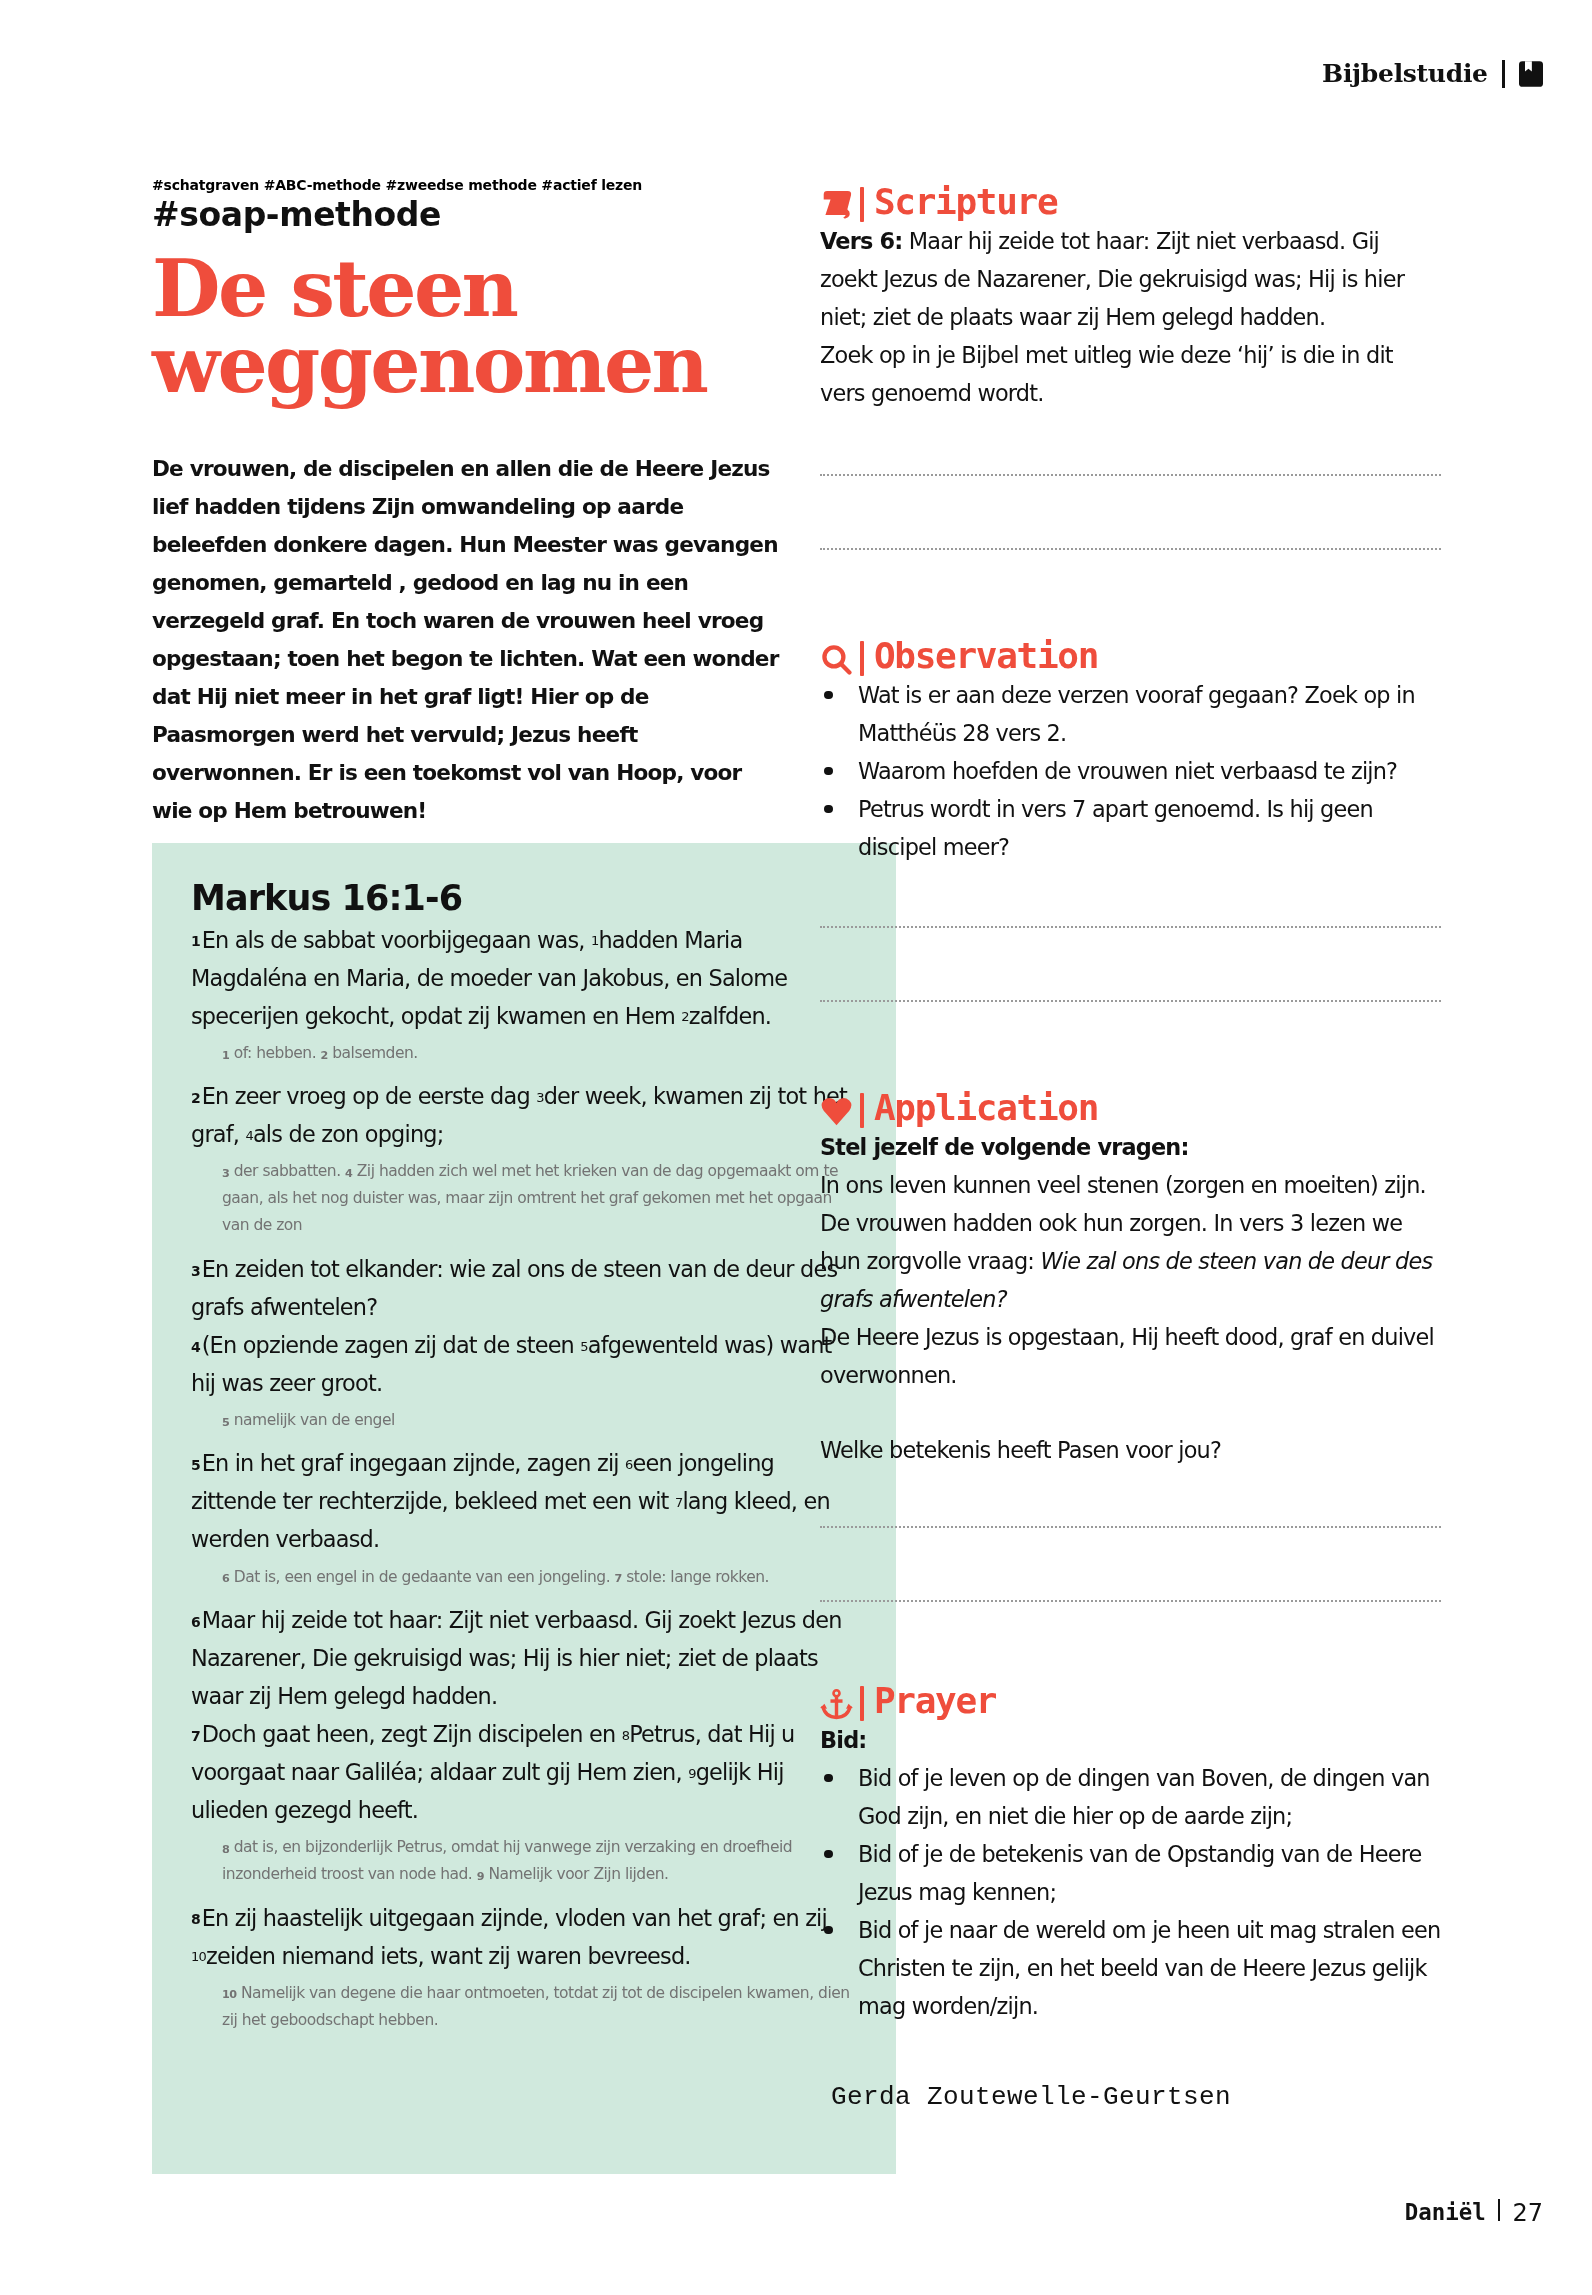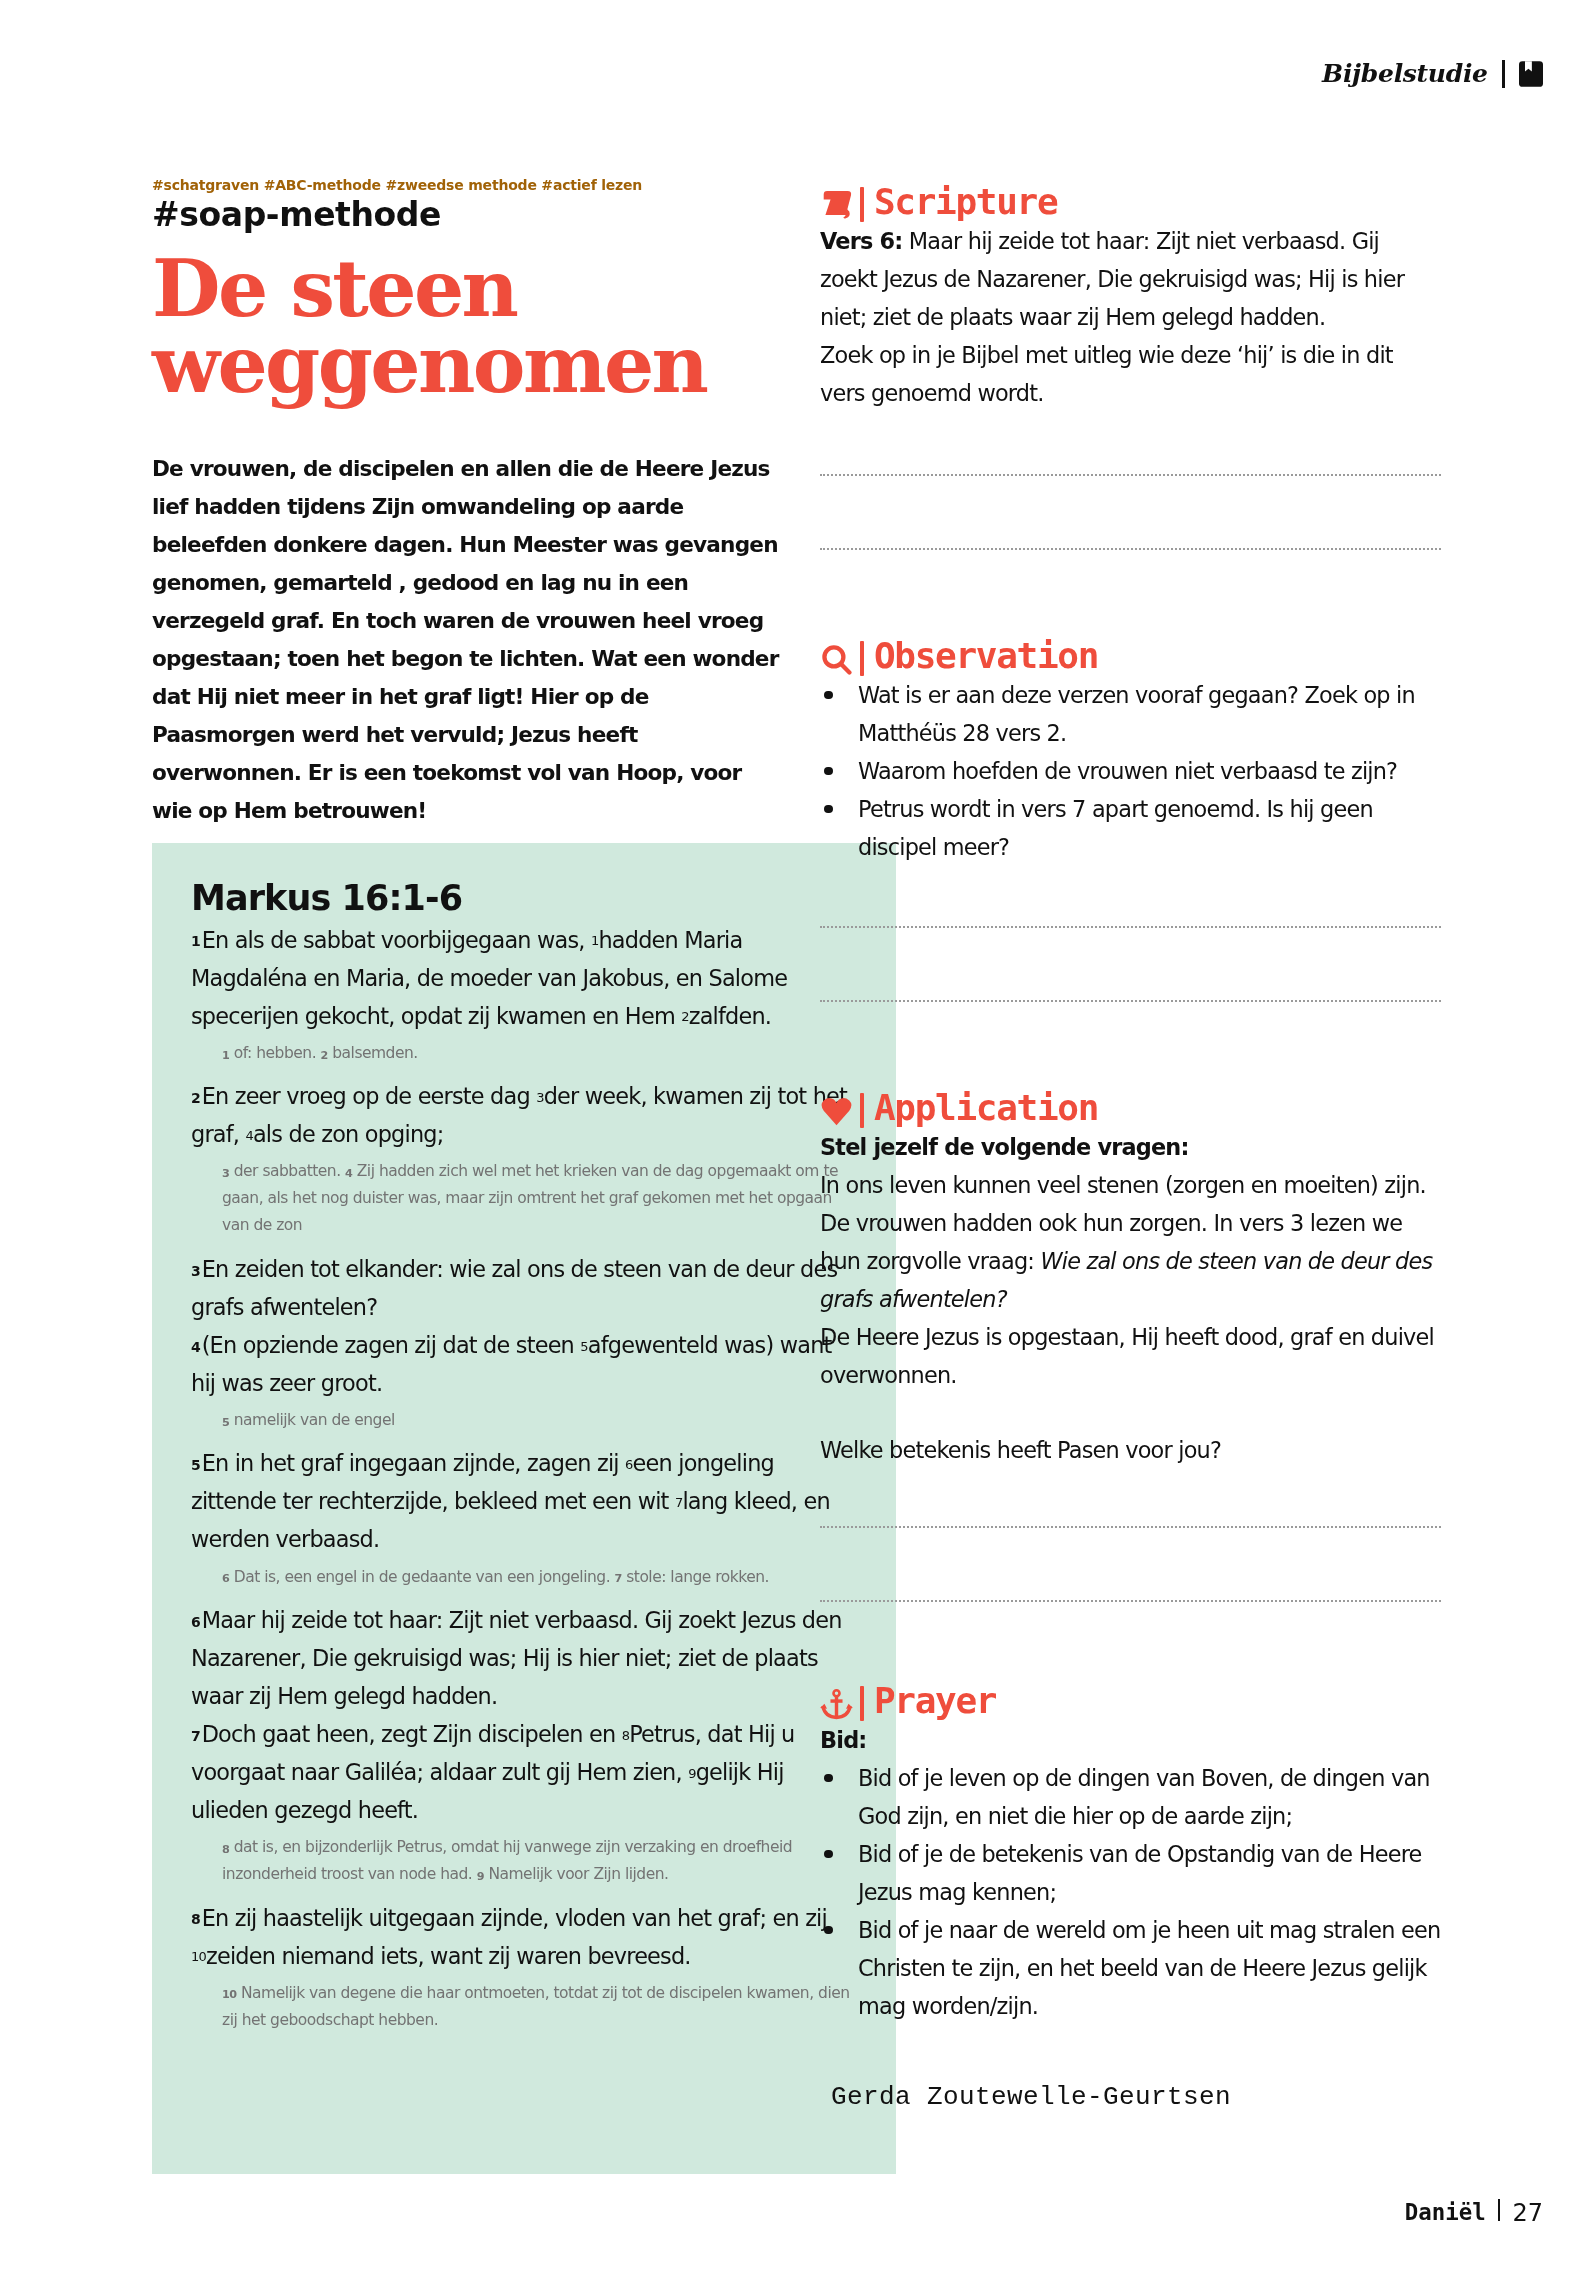--- a/index.html
+++ b/index.html
@@ -1,27 +1,27 @@
 <!DOCTYPE html>
 <html style="font-size:14px"><head>
 <meta charset="utf-8">
 <style>
   * { box-sizing: border-box; margin: 0; padding: 0; }
   html, body { width: 1592px; height: 2295px; background: #ffffff; overflow: hidden; }
   body { position: relative; font-family: "Liberation Sans", sans-serif; color: #111; }
 
   
   .page-header { position: absolute; top: 59px; right: 49px; display: flex; align-items: center; gap: 10.4px; }
-  .page-header .section { font-family: "DejaVu Serif", serif; font-weight: bold; font-size: 25px; color: #111; letter-spacing: -0.3px; font-style: italic; }
+  .page-header .section { font-family: "DejaVu Serif", serif; font-weight: bold; font-size: 25px; color: #111; letter-spacing: -0.3px; }
   .page-header .sep { width: 3.5px; height: 28px; background: #111; margin: 0 3.5px; }
   .book-icon { width: 24px; height: 26px; display: inline-block; }
 
   
   .left { position: absolute; left: 152px; top: 177px; width: 623px; }
-  .tags { font-family: "DejaVu Sans", sans-serif; font-size: 14px; color: #a16207; font-weight: bold; letter-spacing: -0.2px; }
+  .tags { font-family: "DejaVu Sans", sans-serif; font-size: 14px; color: #000000; font-weight: bold; letter-spacing: -0.2px; }
   .subtag { font-family: "DejaVu Sans", sans-serif; font-weight: bold; font-size: 33px; color: #111; margin-top: 1.7px; letter-spacing: -0.4px; }
   .title { font-family: "DejaVu Serif", serif; font-weight: bold; font-size: 79px; line-height: 76px; color: #ef4d3c; margin-top: 17.3px; letter-spacing: -2.6px; }
   .intro { font-family: "DejaVu Sans", sans-serif; font-weight: bold; font-size: 21.6px; line-height: 38px; color: #111; margin-top: 47px; letter-spacing: -0.8px; width: 630px; }
 
   .bible-box { position: absolute; left: 152px; top: 843px; width: 744px; height: 1331px; background: #d0e9dd; padding: 35px 35px 0 39px; }
   .bible-box h2 { font-family: "DejaVu Sans", sans-serif; font-weight: bold; font-size: 35px; color: #111; letter-spacing: -0.9px; margin-bottom: 1.7px; line-height: 41px; }
   .verse { font-family: "DejaVu Sans", sans-serif; font-size: 22.4px; line-height: 38px; color: #111; letter-spacing: -0.8px; }
   .verse .vnum { font-weight: bold; font-size: 14px; vertical-align: top; position: relative; top: 1.7px; margin-right: 1.7px; }
   .verse sup { font-size: 13px; vertical-align: top; position: relative; top: 1.7px; }
   .footnote { font-family: "DejaVu Sans", sans-serif; font-size: 15.5px; line-height: 27px; color: #737373; padding-left: 31px; letter-spacing: -0.5px; margin-top: 5.2px; margin-bottom: 10.4px; }

